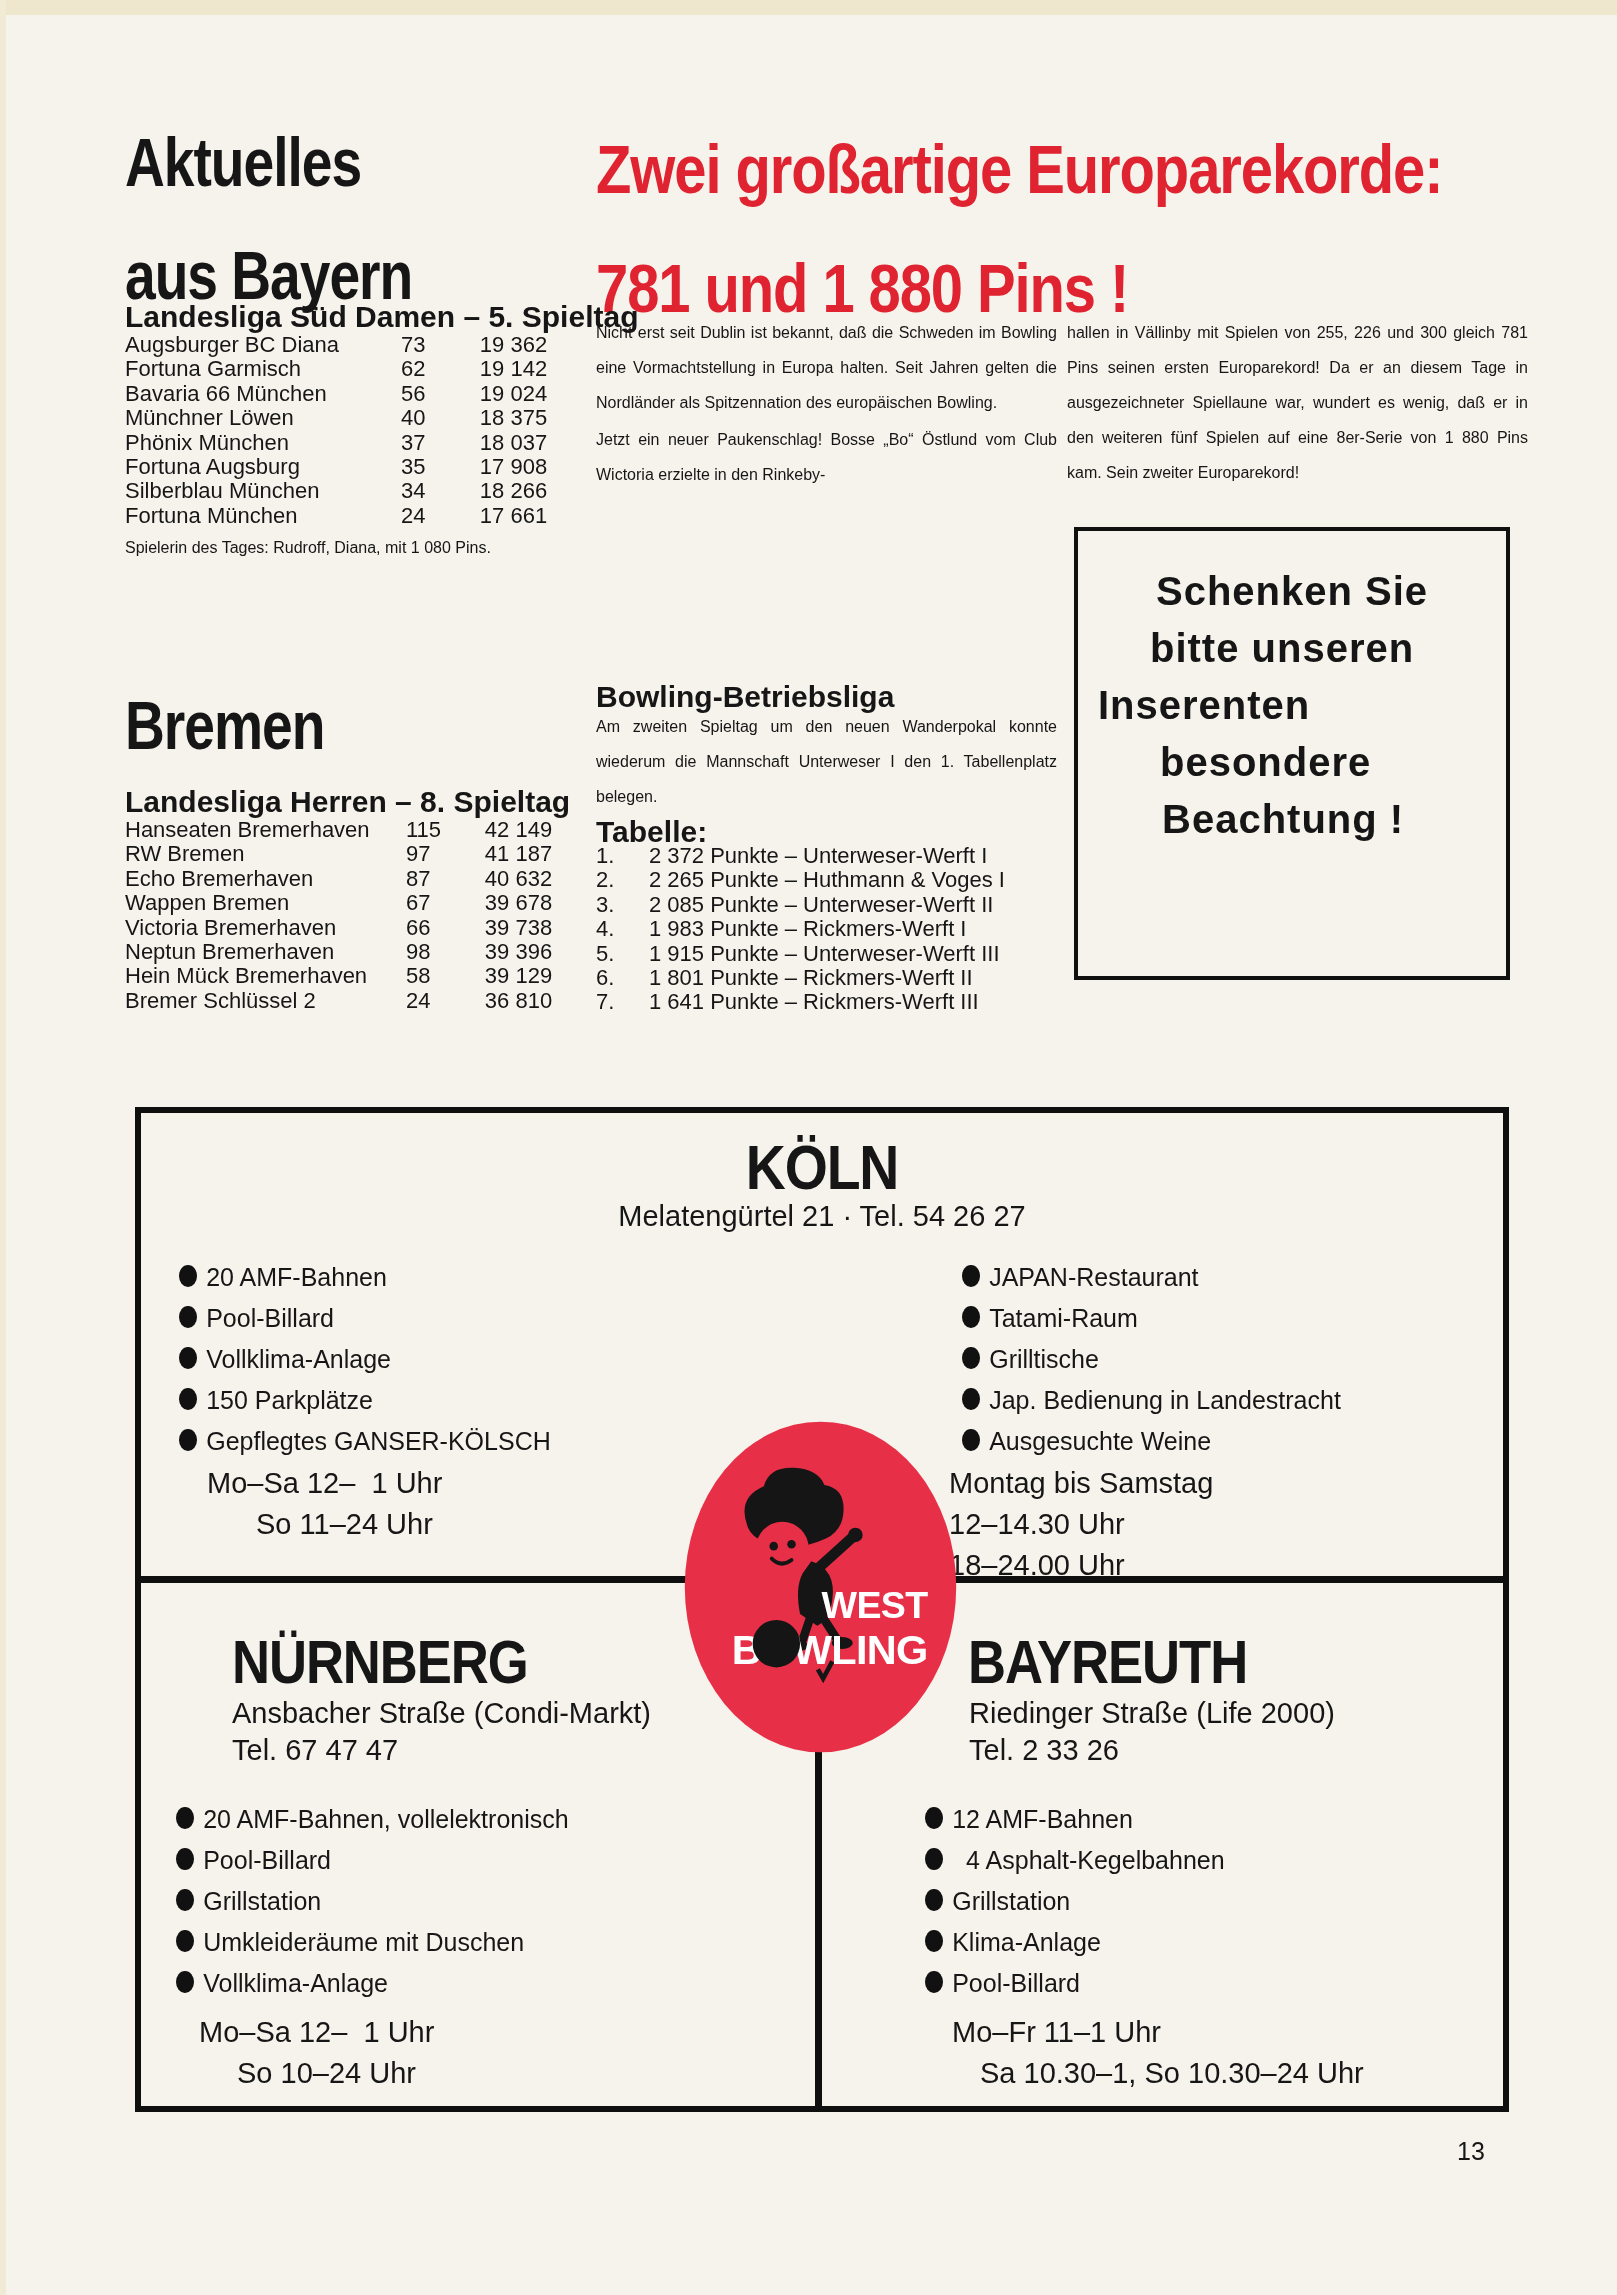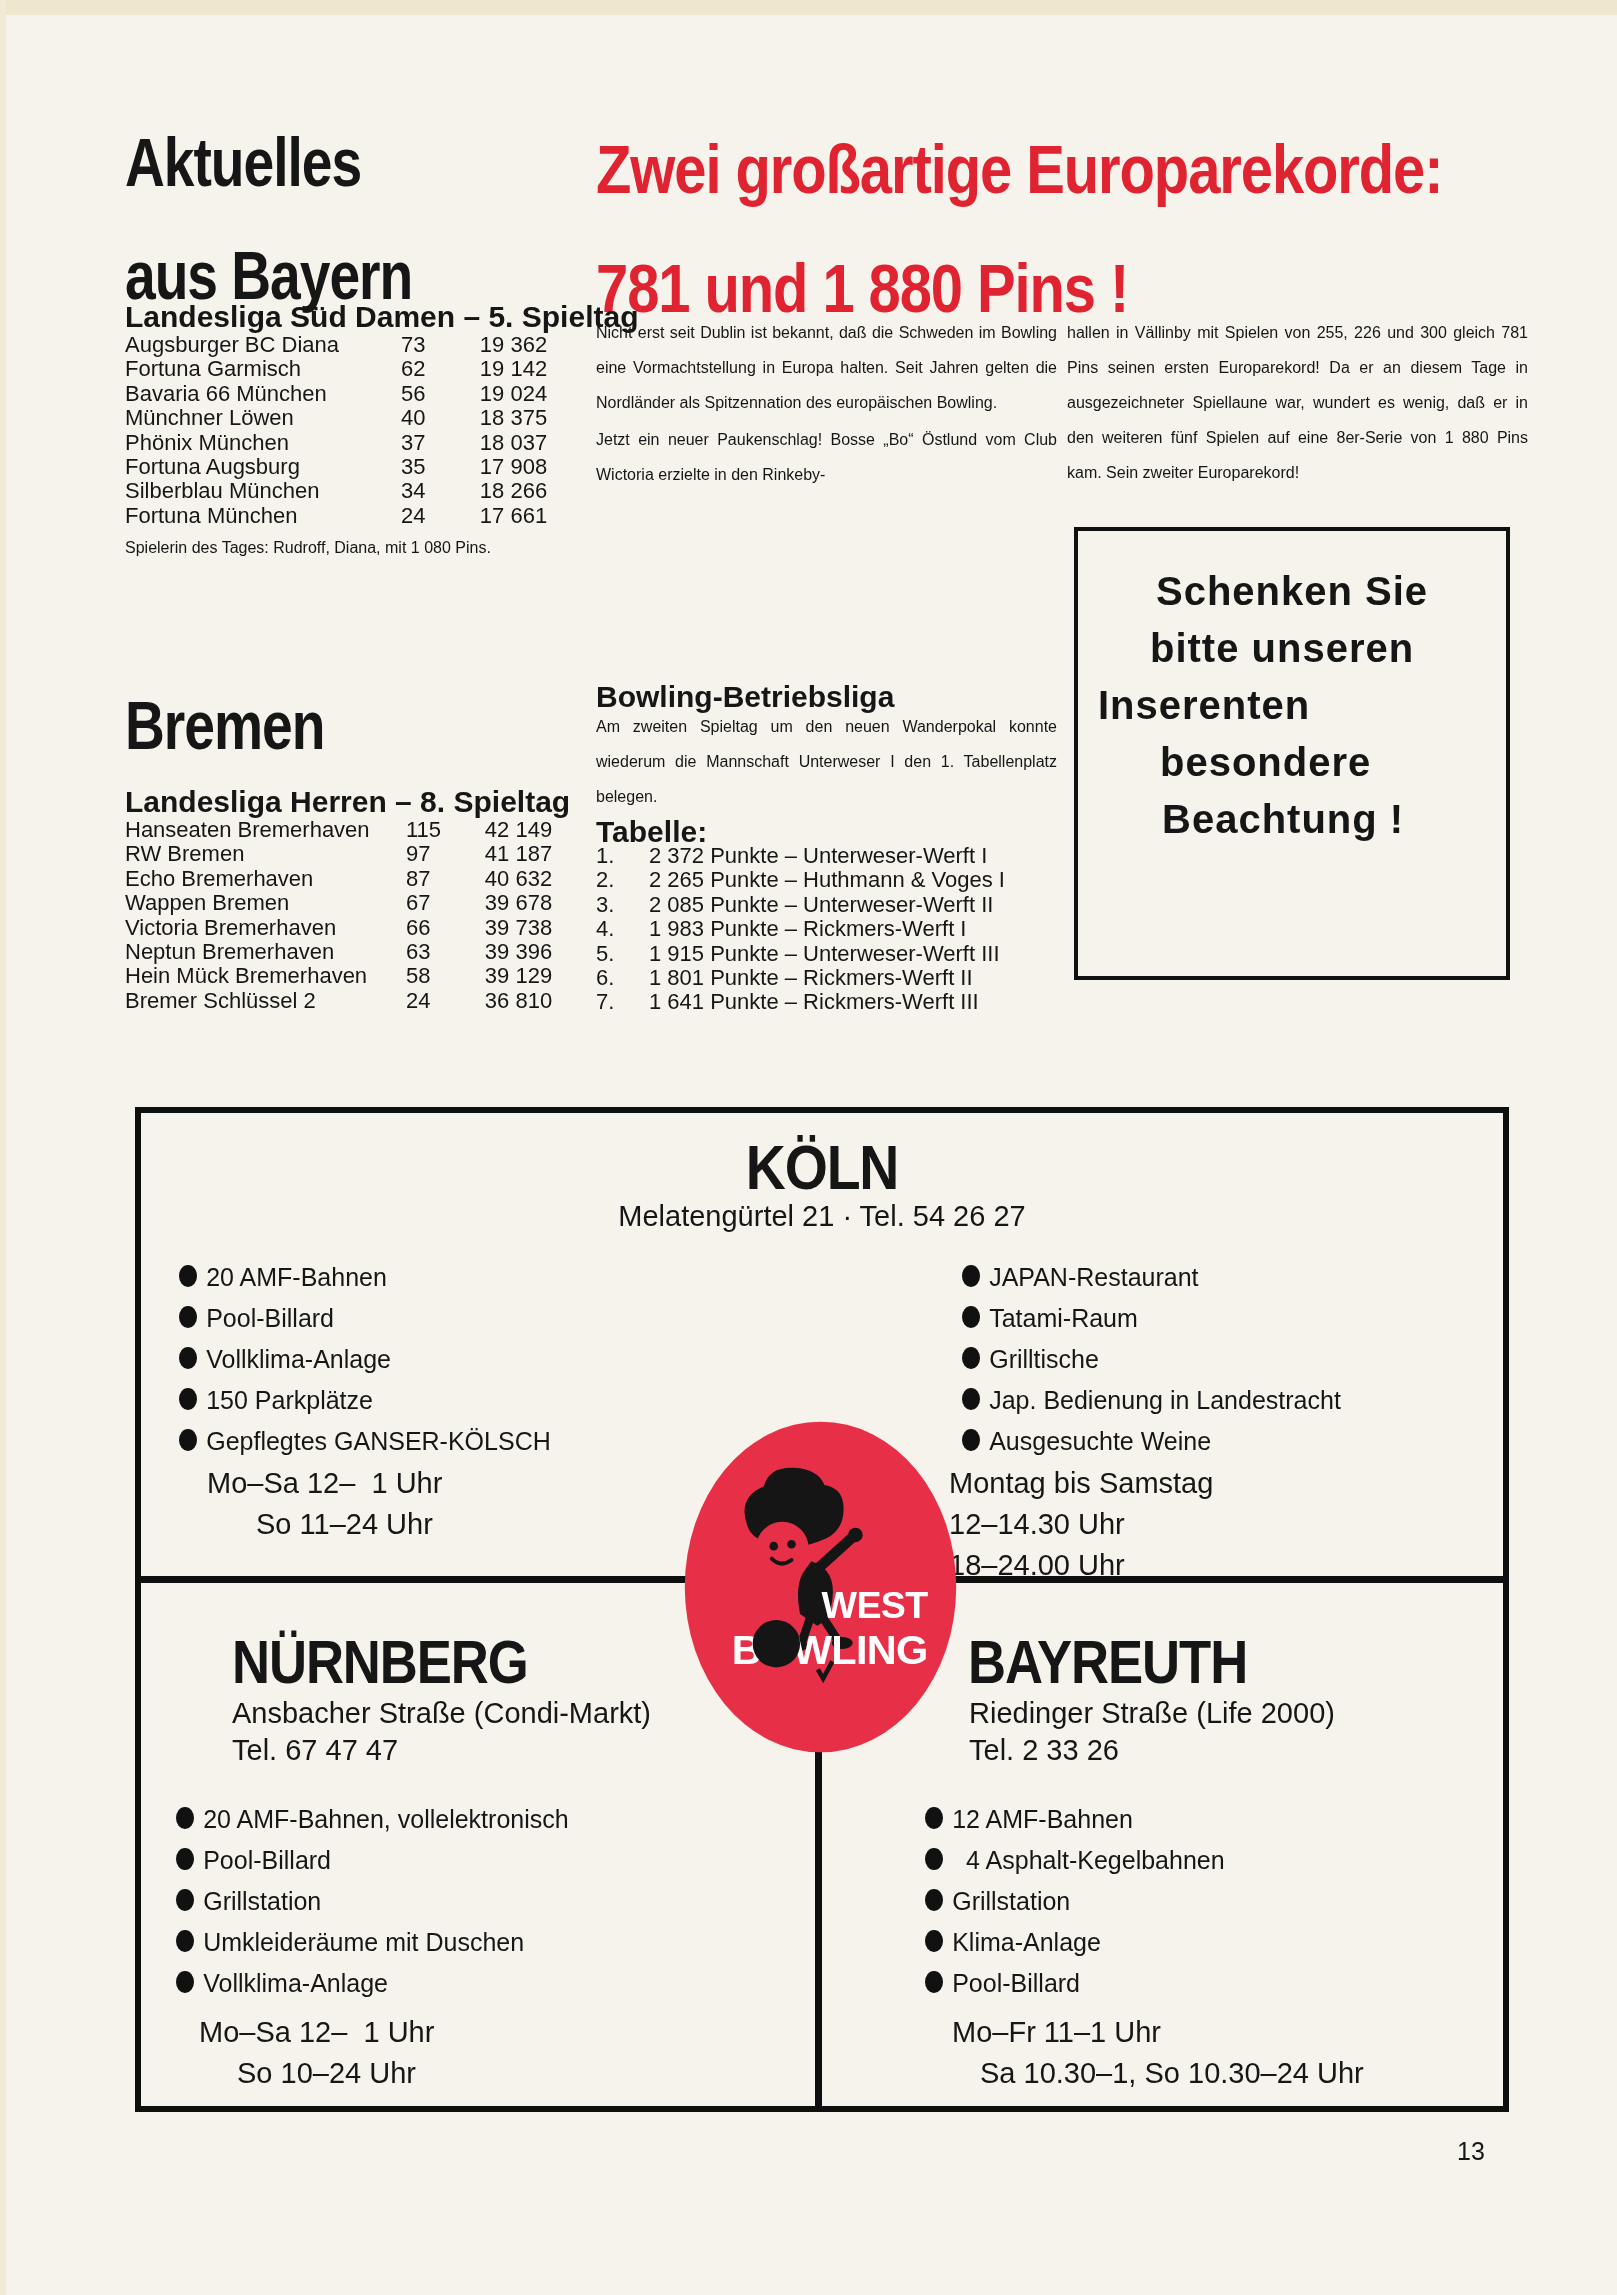--- a/index.html
+++ b/index.html
@@ -150,21 +150,21 @@
       <span class="sv1">67</span>
       <span class="sv2">39 678</span>
     </div>
       <div class="srow">
       <span class="sname">Victoria Bremerhaven</span>
       <span class="sv1">66</span>
       <span class="sv2">39 738</span>
     </div>
       <div class="srow">
       <span class="sname">Neptun Bremerhaven</span>
-      <span class="sv1">63</span>
+      <span class="sv1">98</span>
       <span class="sv2">39 396</span>
     </div>
       <div class="srow">
       <span class="sname">Hein Mück Bremerhaven</span>
       <span class="sv1">58</span>
       <span class="sv2">39 129</span>
     </div>
       <div class="srow">
       <span class="sname">Bremer Schlüssel 2</span>
       <span class="sv1">24</span>

